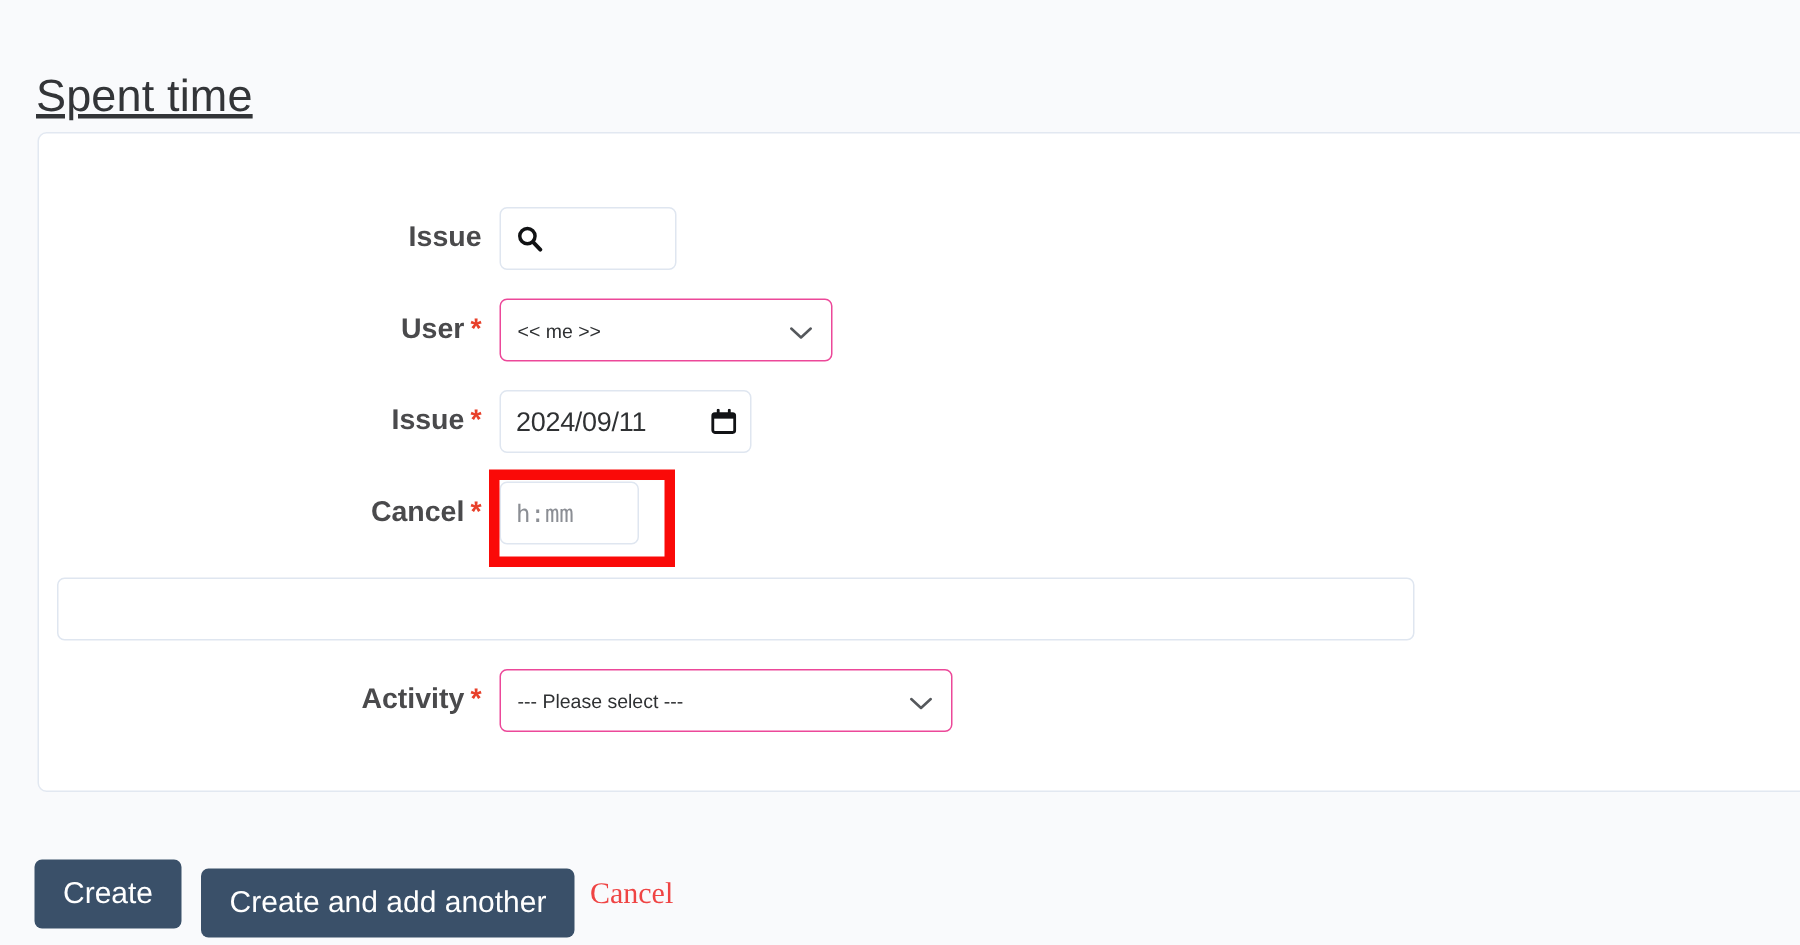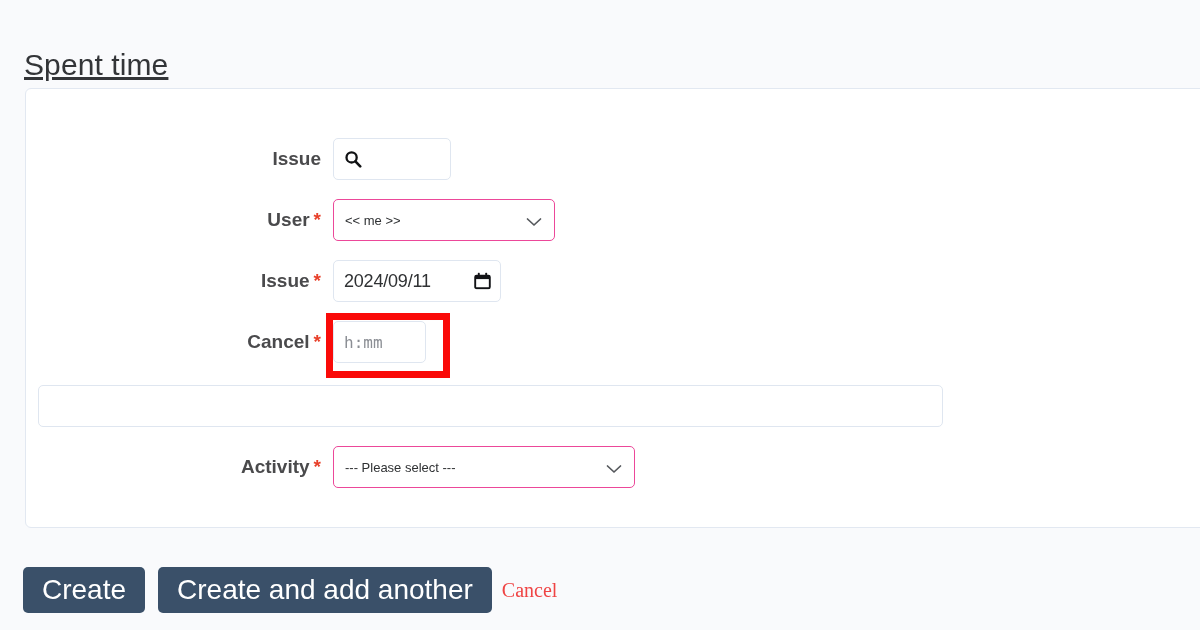--- a/index.html
+++ b/index.html
@@ -208,26 +208,26 @@
   }
   .btn {
     box-sizing: border-box;
     height: 46px;
     padding: 0 19px;
     background: #3a5069;
     border: none;
     border-radius: 5px;
     color: #ffffff;
     font-family: "Liberation Sans", sans-serif;
-    font-size: 28px;
+    font-size: 20px;
     line-height: 46px;
     cursor: pointer;
     white-space: nowrap;
   }
-  .btn + .btn { margin-left: 13px; }
+  .btn + .btn { margin-left: 13px; margin-top: 12px; }
 
   .link-cancel {
     margin-left: 10px;
     color: #ef4444;
     font-size: 20px;
     text-decoration: none;
     cursor: pointer;
     white-space: nowrap;
     font-family: Liberation Serif, serif;
   }

